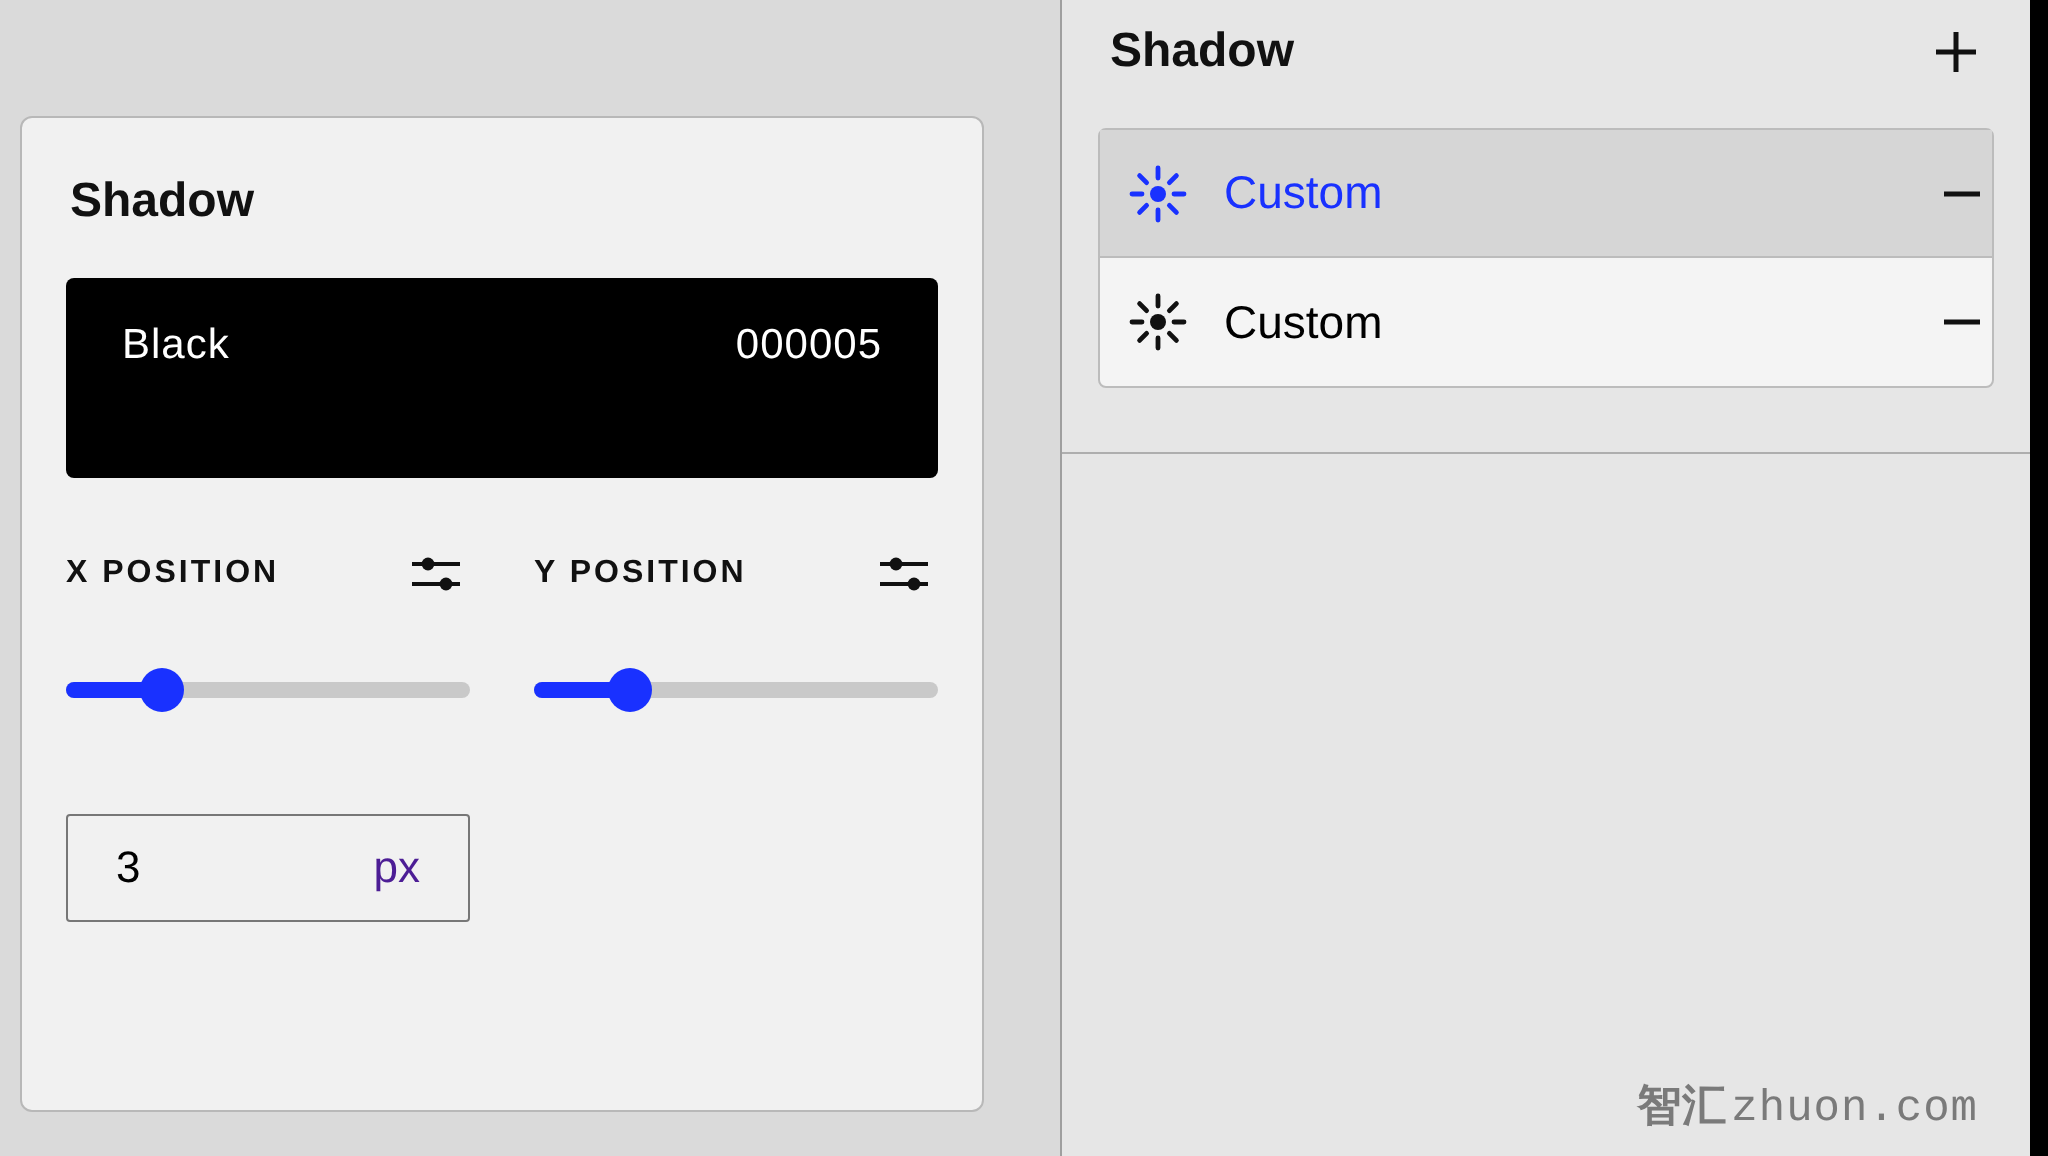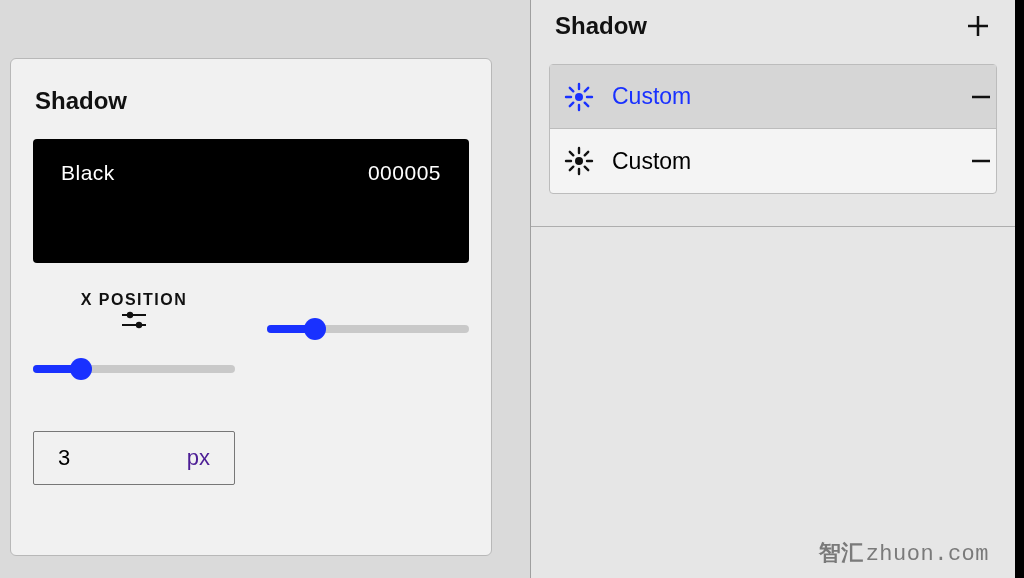--- a/index.html
+++ b/index.html
@@ -26,41 +26,40 @@
   }
   .panel-title {
     font-size: 24px;
     font-weight: 700;
     color: #111;
     margin: 6px 0 24px 2px;
   }
   .color-swatch {
     background: #000;
     color: #fff;
-    height: 124px;
+    height: 100px;
     border-radius: 4px;
     padding: 22px 28px 0 28px;
     display: flex;
     justify-content: space-between;
     font-size: 21px;
     letter-spacing: 0.5px;
   }
   .grid2 {
     display: grid;
     grid-template-columns: 1fr 1fr;
     column-gap: 32px;
     margin-top: 28px;
   }
   .ctrl { }
   .ctrl-head {
     display: flex;
     align-items: center;
     justify-content: space-between;
     height: 40px;
-    flex-direction: column;
   }
   .ctrl-label {
     font-size: 16px;
     font-weight: 700;
     letter-spacing: 1.5px;
     color: #111;
   }
   .toggle-icon {
     width: 34px;
     height: 34px;
@@ -205,20 +204,31 @@
           </svg>
         </span>
       </div>
       <div class="slider-wrap">
         <div class="slider-fill" style="width:24%"></div>
         <div class="slider-thumb" style="left:24%"></div>
       </div>
     </div>
 
     <div class="ctrl">
+      <div class="ctrl-head">
+        <span class="ctrl-label">Y POSITION</span>
+        <span class="toggle-icon">
+          <svg width="26" height="22" viewBox="0 0 26 22">
+            <line x1="1" y1="6" x2="25" y2="6" stroke="#111" stroke-width="2"></line>
+            <circle cx="9" cy="6" r="3.2" fill="#111"></circle>
+            <line x1="1" y1="16" x2="25" y2="16" stroke="#111" stroke-width="2"></line>
+            <circle cx="18" cy="16" r="3.2" fill="#111"></circle>
+          </svg>
+        </span>
+      </div>
       <div class="slider-wrap">
         <div class="slider-fill" style="width:24%"></div>
         <div class="slider-thumb" style="left:24%"></div>
       </div>
     </div>
 
     <div class="ctrl" style="margin-top:42px">
       <div class="value-box">
         <span>3</span>
         <span class="value-unit">px</span>

